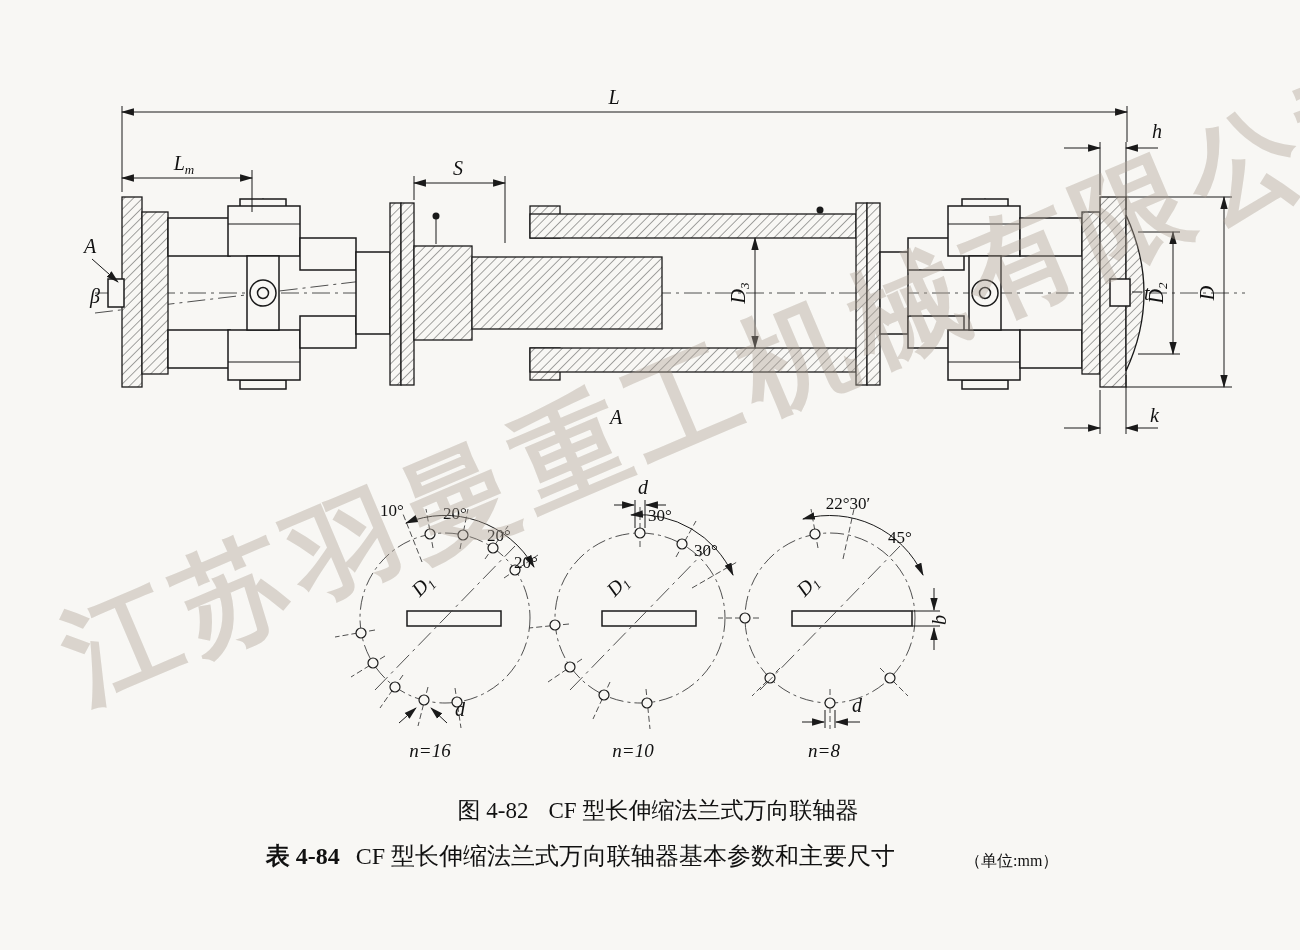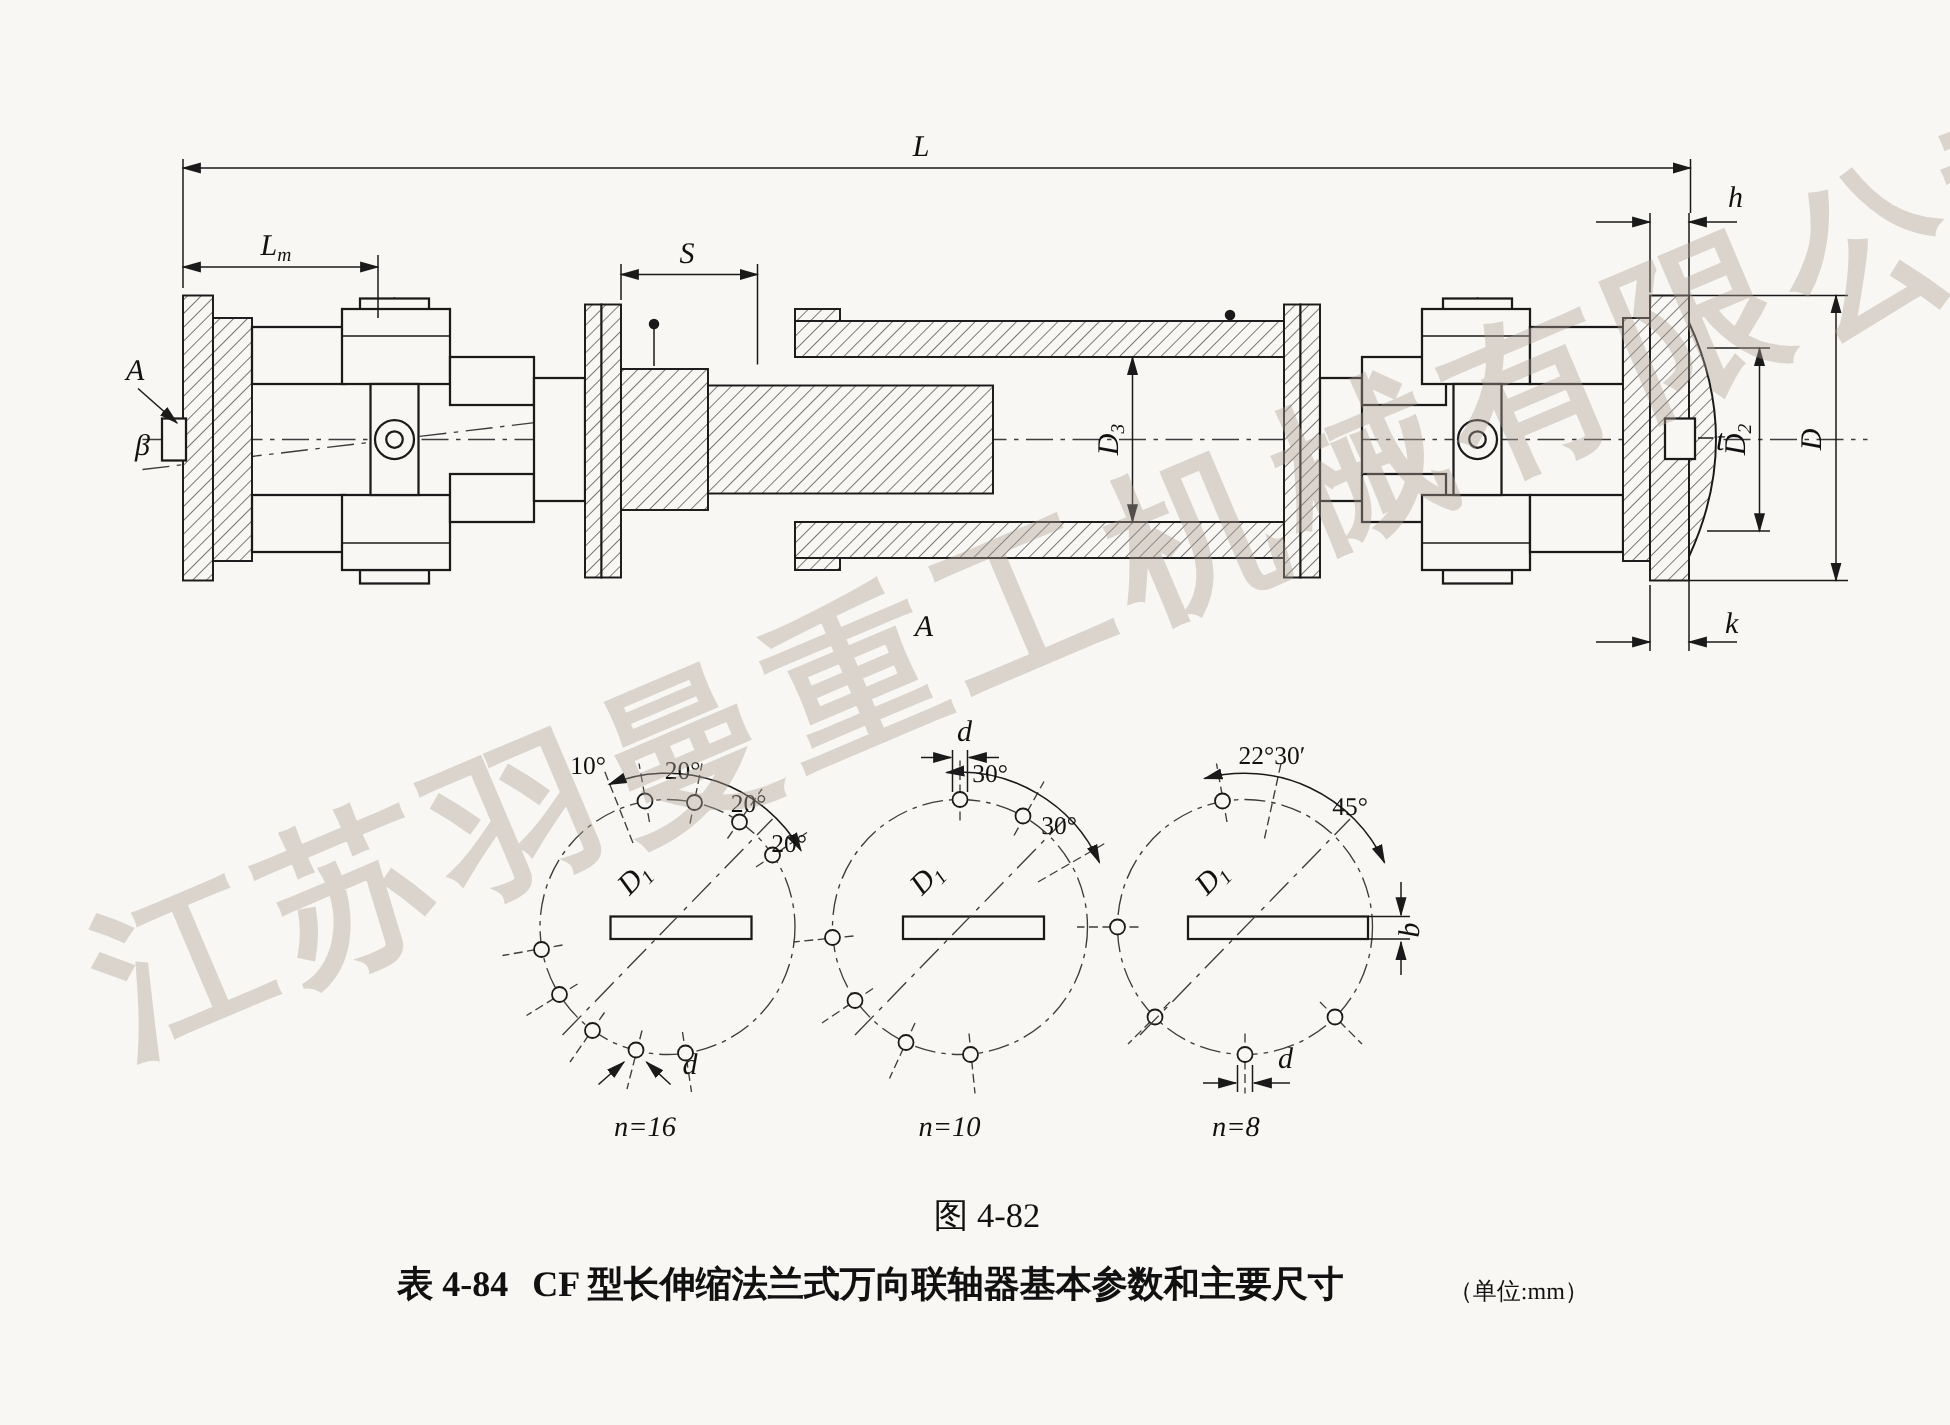--- a/index.html
+++ b/index.html
@@ -19,21 +19,21 @@
   .cl{fill:none;stroke:#3c3c3c;stroke-width:0.9;stroke-dasharray:18 5 3 5;}
   .tk{fill:none;stroke:#3c3c3c;stroke-width:0.9;stroke-dasharray:6 3;}
   .dl{fill:none;stroke:#1a1a1a;stroke-width:1;}
   .inl{fill:none;stroke:#1a1a1a;stroke-width:1;}
   .hole{fill:#f8f7f4;stroke:#1a1a1a;stroke-width:1.2;}
   .bc{fill:none;stroke:#3c3c3c;stroke-width:0.9;stroke-dasharray:14 4 3 4;}
   .fig-caption{position:absolute;top:795px;left:8px;width:100%;display:flex;justify-content:center;
         gap:20px;font-size:23px;z-index:4;}
   .tbl-caption{position:absolute;top:840px;left:12px;width:100%;display:flex;justify-content:center;
         align-items:flex-end;font-size:24px;z-index:4;}
-  .tbl-caption .bold{font-weight:bold;}
+  .tbl-caption .bold{font-weight:normal;}
   .tbl-caption .lbl{font-weight:bold;margin-right:16px;}
   .tbl-caption .unit{font-weight:normal;margin-left:70px;font-size:16px;}
 </style>
 </head>
 <body>
 
 <div class="page">
 
   <div class="watermark">江苏羽曼重工机械有限公司</div>
 
@@ -275,20 +275,21 @@
       <line class="dl" x1="835" y1="710" x2="835" y2="728"></line>
       <line class="dl" x1="802" y1="722" x2="824" y2="722" marker-end="url(#arr)"></line>
       <line class="dl" x1="860" y1="722" x2="836" y2="722" marker-end="url(#arr)"></line>
       <text class="dim" x="852" y="712">d</text>
       <text class="cnt" x="824" y="757" text-anchor="middle">n=8</text>
     </g>
   </svg>
 
   <div class="fig-caption">
     <span>图 4-82</span>
+    <span>CF 型长伸缩法兰式万向联轴器</span>
   </div>
 
   <div class="tbl-caption">
     <span class="lbl">表 4-84</span>
     <span class="bold">CF 型长伸缩法兰式万向联轴器基本参数和主要尺寸</span>
     <span class="unit">（单位:mm）</span>
   </div>
 
 </div>
 

